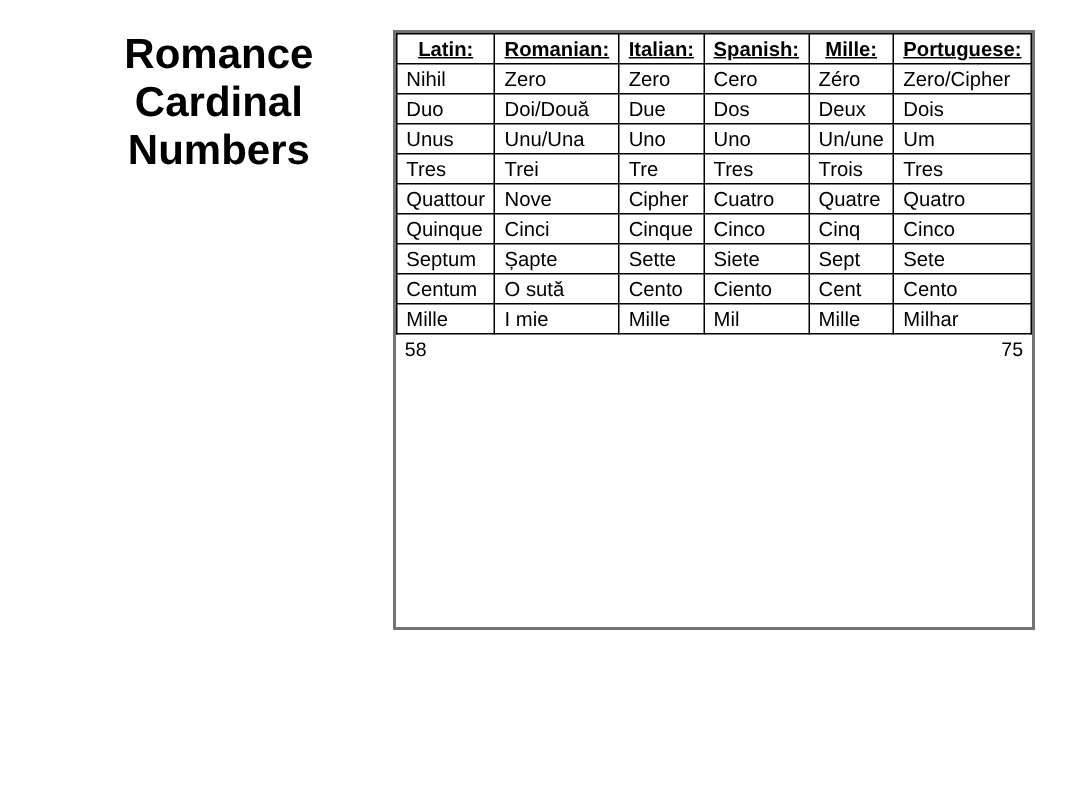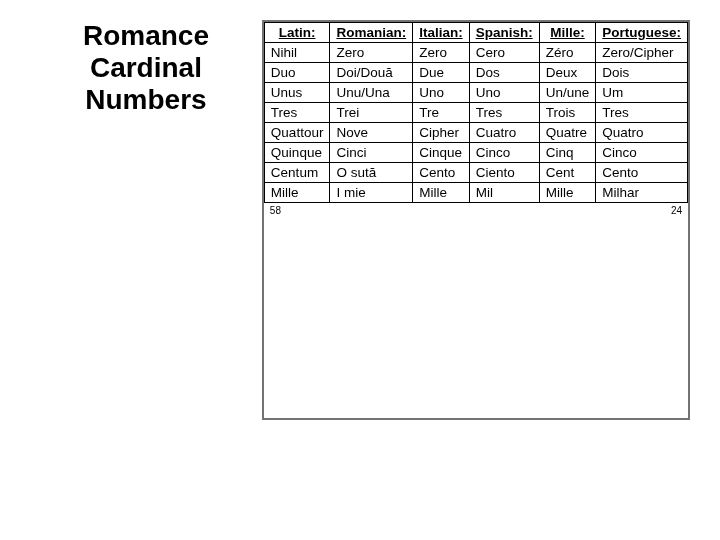--- a/index.html
+++ b/index.html
@@ -45,21 +45,21 @@
       text-decoration: underline;
       background: #fff;
     }
     tbody td {
       font-weight: normal;
     }
     .footer-row {
       display: flex;
       justify-content: space-between;
       padding: 2px 6px;
-      font-size: 10px;
+      font-size: 13px;
     }
     .page-num-left {
       color: #000;
     }
     .page-num-right {
       color: #000;
     }
   </style>
 </head>
 <body>
@@ -121,35 +121,43 @@
           </tr>
           <tr>
             <td>Quinque</td>
             <td>Cinci</td>
             <td>Cinque</td>
             <td>Cinco</td>
             <td>Cinq</td>
             <td>Cinco</td>
           </tr>
           <tr>
+            <td>Septum</td>
+            <td>Șapte</td>
+            <td>Sette</td>
+            <td>Siete</td>
+            <td>Sept</td>
+            <td>Sete</td>
+          </tr>
+          <tr>
             <td>Centum</td>
             <td>O sută</td>
             <td>Cento</td>
             <td>Ciento</td>
             <td>Cent</td>
             <td>Cento</td>
           </tr>
           <tr>
             <td>Mille</td>
             <td>I mie</td>
             <td>Mille</td>
             <td>Mil</td>
             <td>Mille</td>
             <td>Milhar</td>
           </tr>
         </tbody>
     </table>
     <div class="footer-row">
       <span class="page-num-left">58</span>
-      <span class="page-num-right">24</span>
+      <span class="page-num-right">75</span>
     </div>
   </div>
 </div>
 
 </body></html>

